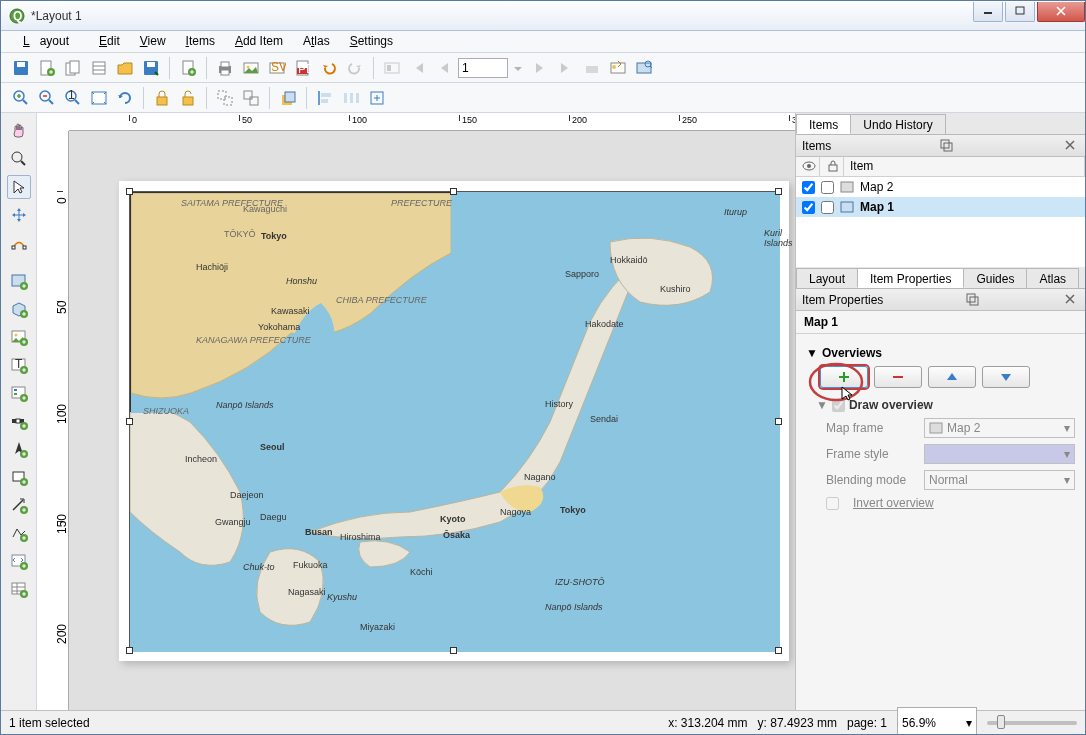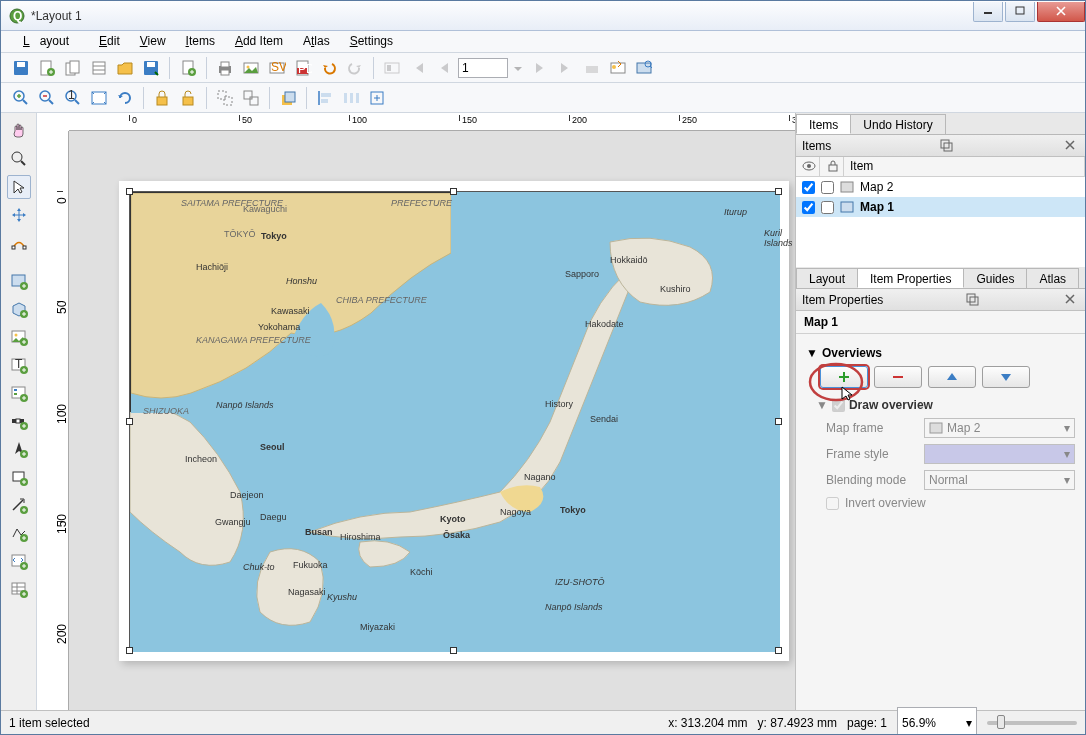--- a/index.html
+++ b/index.html
@@ -59,21 +59,21 @@
 .prop-body { padding: 6px 10px; overflow-y:auto; flex:1; position:relative; }
 .coll-hdr { font-weight:bold; display:flex; align-items:center; gap:4px; margin: 6px 0; }
 .btn-row { display:flex; gap:6px; margin:4px 0 4px 14px; }
 .sbtn { width:48px; height:22px; border:1px solid #9e9e9e; border-radius:3px; background: linear-gradient(#fdfdfd,#e6e6e6); display:flex; align-items:center; justify-content:center; }
 .sbtn.first { border:1px solid #4a90d9; box-shadow: 0 0 0 2px #c13f3f; }
 .listarea { height:60px; border:1px solid #b0b0b0; background:#fff; margin-left:14px; margin-right:4px; position:relative; }
 .tooltip { position:absolute; background:#ffffe1; border:1px solid #767676; padding:2px 6px; font-size:11px; top:-2px; left:14px; }
 .formrow { display:flex; align-items:center; margin:6px 0 6px 20px; gap:8px; color:#888; }
 .formrow label { width:90px; }
 .formrow .combo { flex:1; height:20px; border:1px solid #c0c0c0; background:#f5f5f5; display:flex; align-items:center; padding:0 4px; color:#888; }
-.checkbox-row { display:flex; align-items:flex-end; gap:6px; margin:4px 0 4px 20px; color:#888; }
+.checkbox-row { display:flex; align-items:flex-end; gap:14px; margin:4px 0 4px 20px; color:#888;text-decoration:underline; }
 
 
 .statusbar { height:24px; border-top:1px solid #c0c0c0; background:#f0f0f0; display:flex; align-items:center; padding:0 8px; gap: 10px; font-size:11px; }
 .statusbar .spacer { flex:1; }
 .zoom-combo { width:80px; height:32px; border:1px solid #abadb3; background:#fff; padding:0 4px; display:flex; align-items:center; }
 .zoom-slider { width: 90px; height:4px; background:#c0c0c0; position:relative; border-radius:2px; }
 .zoom-slider .thumb { position:absolute; width:8px; height:14px; background:#e8e8e8; border:1px solid #888; top:-6px; left:10px; border-radius:2px; }
 
 
 svg { display:block; }

